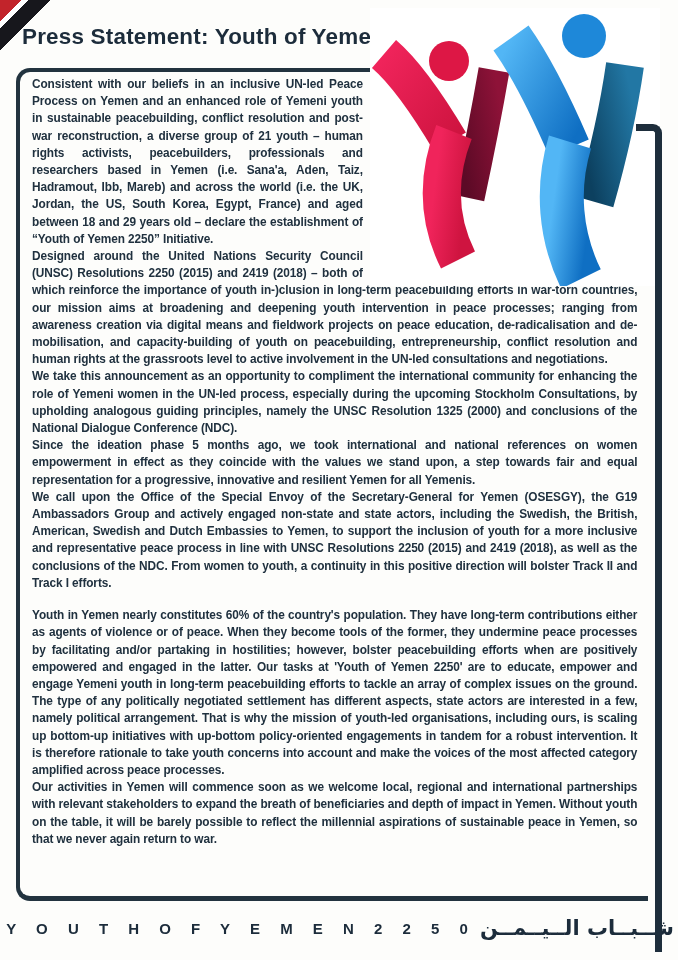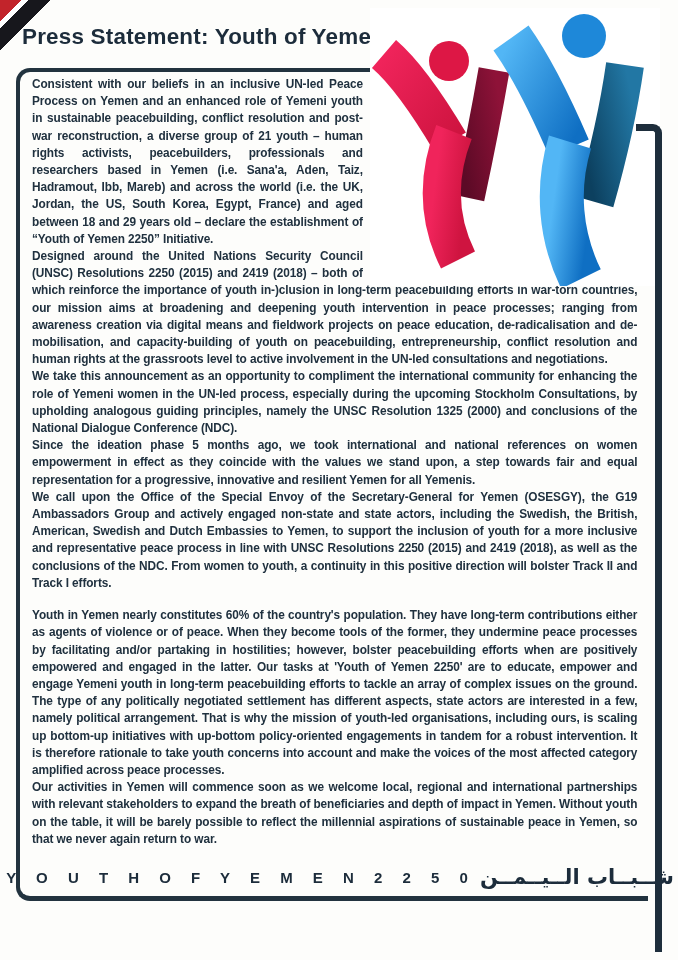--- a/index.html
+++ b/index.html
@@ -42,21 +42,21 @@
     background:#ffffff;z-index:3;
   }
   .logo svg{display:block;width:100%;height:100%;}
   .bracket{
     position:absolute;left:636px;top:124px;width:26px;height:828px;
     box-sizing:border-box;
     border-top:7px solid #1e2e3c;border-right:7px solid #1e2e3c;
     border-top-right-radius:9px;z-index:4;
   }
   .footer{
-    position:absolute;left:40px;top:855px;width:600px;height:44px;
+    position:absolute;left:40px;top:906px;width:600px;height:44px;
     display:flex;justify-content:center;align-items:center;gap:4px;z-index:2;
   }
   .f-en{
     font-size:15px;font-weight:bold;letter-spacing:8px;
     color:#1c2c3b;white-space:nowrap;
   }
   .f-ar{
     font-size:21px;font-weight:bold;color:#1c2c3b;white-space:nowrap;
     font-family:"DejaVu Sans",sans-serif;
   }

